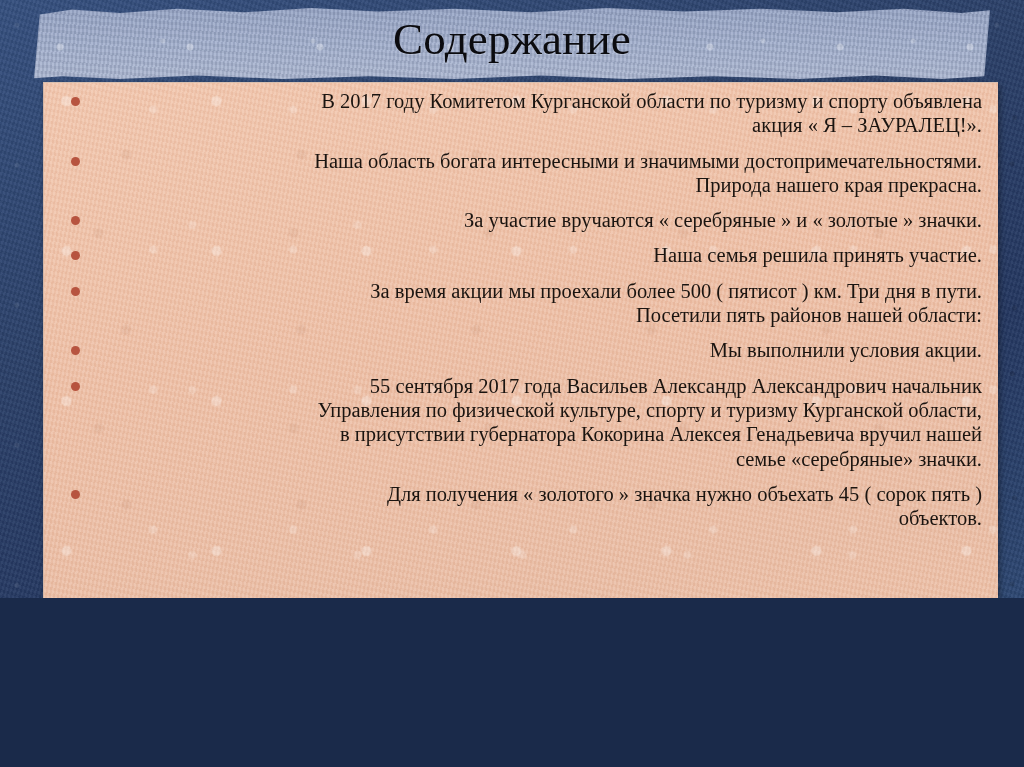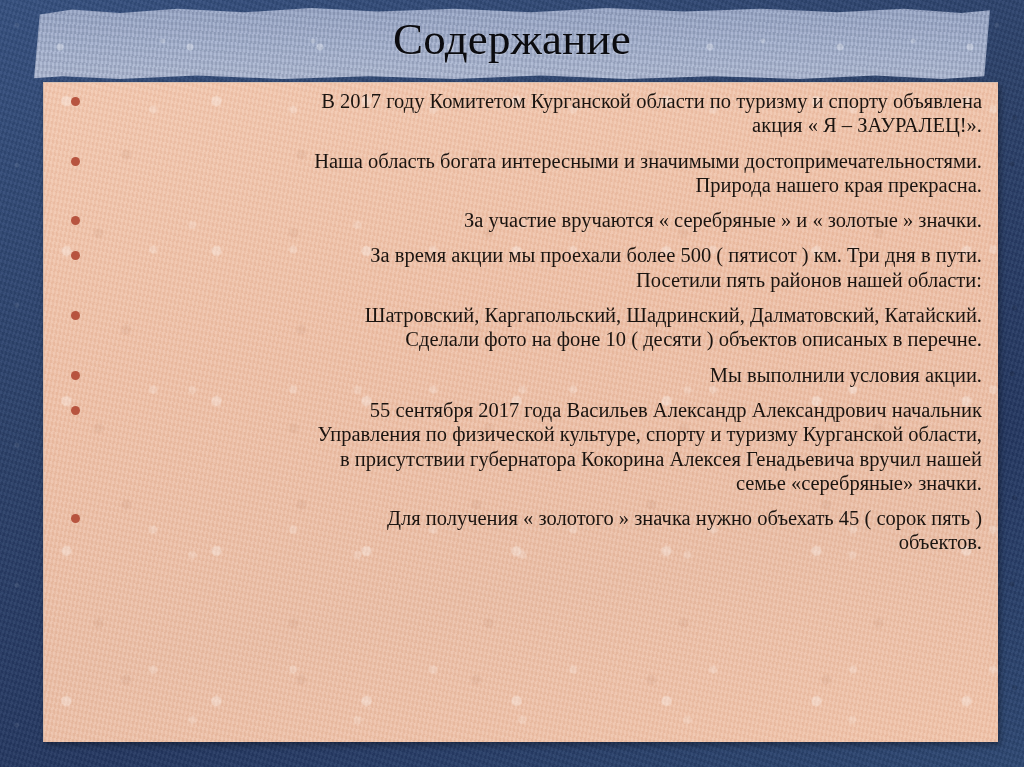--- a/index.html
+++ b/index.html
@@ -5,21 +5,21 @@
 <style>
   html, body {
     margin: 0;
     padding: 0;
     background: #1a2a4a;
   }
 
   .slide {
     position: relative;
     width: 1024px;
-    height: 767px;
+    height: 598px;
     overflow: hidden;
     font-family: "Liberation Serif", "DejaVu Serif", serif;
     
     background-color: #2e446e;
     background-image:
       radial-gradient(circle at 12% 18%, rgba(255,255,255,0.07) 0 2px, transparent 3px),
       radial-gradient(circle at 34% 62%, rgba(0,0,0,0.10) 0 2px, transparent 3px),
       radial-gradient(circle at 68% 28%, rgba(255,255,255,0.06) 0 2px, transparent 3px),
       radial-gradient(circle at 82% 78%, rgba(0,0,0,0.12) 0 2px, transparent 3px),
       radial-gradient(circle at 52% 92%, rgba(255,255,255,0.05) 0 2px, transparent 3px),
@@ -155,33 +155,32 @@
         <span class="bullet-dot"></span>
         <span class="bullet-text">Наша область богата интересными и значимыми достопримечательностями.
 Природа нашего края прекрасна.</span>
       </li>
 
       <li class="bullet-item">
         <span class="bullet-dot"></span>
         <span class="bullet-text">За участие  вручаются « серебряные » и « золотые »  значки.</span>
       </li>
 
+      <li class="bullet-item">
+        <span class="bullet-dot"></span>
+        <span class="bullet-text">Наша семья решила принять участие.</span>
+      </li>
 
 
       <li class="bullet-item">
         <span class="bullet-dot"></span>
         <span class="bullet-text">За время акции мы проехали более 500 ( пятисот ) км.  Три дня в пути.
 Посетили пять районов нашей области:</span>
       </li>
 
-      <li class="bullet-item">
-        <span class="bullet-dot"></span>
-        <span class="bullet-text">Шатровский, Каргапольский, Шадринский, Далматовский, Катайский.
-Сделали фото на фоне 10 ( десяти ) объектов описаных в перечне.</span>
-      </li>
 
 
       <li class="bullet-item">
         <span class="bullet-dot"></span>
         <span class="bullet-text">Мы выполнили условия акции.</span>
       </li>
 
       <li class="bullet-item">
         <span class="bullet-dot"></span>
         <span class="bullet-text"> 55 сентября 2017 года Васильев Александр Александрович начальник

